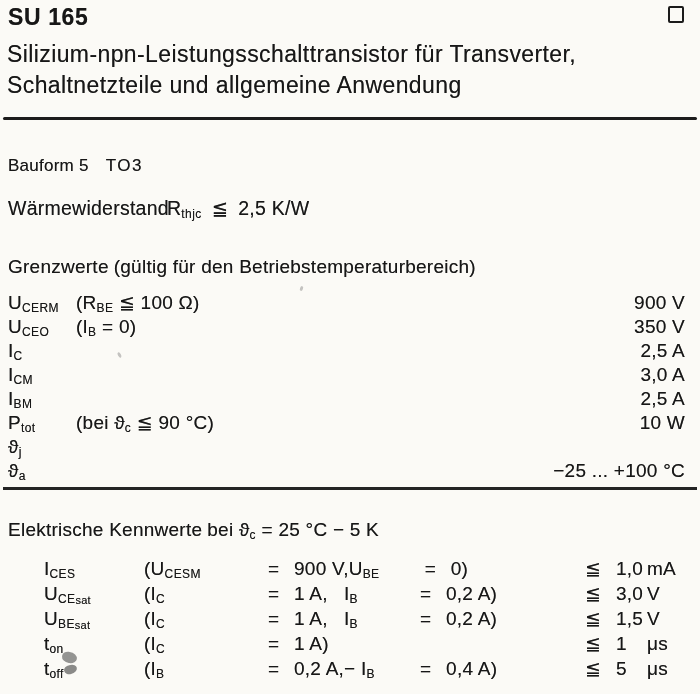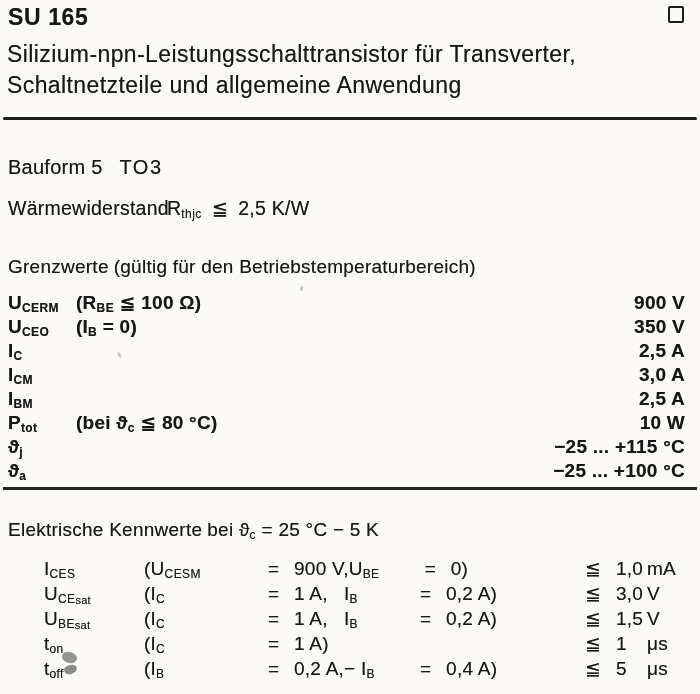--- a/index.html
+++ b/index.html
@@ -11,29 +11,29 @@
     font-family:"Liberation Sans","DejaVu Sans",sans-serif;
     letter-spacing:0.25px;
     text-shadow:0 0 0.5px rgba(20,20,20,0.55);
   }
   .abs { position:absolute; }
   #title { top:4px; left:8px; font-size:23px; font-weight:700; letter-spacing:0.6px; }
   #corner-square { top:6px; left:668px; width:16px; height:17px; border:2.5px solid #1b1b1b; border-radius:2px; }
   #subtitle { top:39px; left:7px; font-size:23px; line-height:31px; letter-spacing:0.4px; white-space:nowrap; }
   #rule1 { top:117px; left:3px; width:694px; height:3px; background:#1c1c1c; border-radius:2px; }
   #rule2 { top:487px; left:3px; width:694px; height:2.5px; background:#242424; }
-  #bauform { top:156px; left:8px; font-size:20px; }
+  #bauform { top:156px; left:8px; font-size:17px; }
   #bauform .to3 { margin-left:17px; letter-spacing:1.5px; }
   #waerme { top:197px; left:8px; font-size:19.5px; display:flex; }
   #waerme .w-label { width:159px; }
   #waerme .rel { margin:0 10px; }
   #grenz-heading { top:256px; left:8px; font-size:19px; white-space:nowrap; }
   .h-bold { font-weight:400; }
   .h-rest { margin-left:5px; }
-  #grenz-table { top:291px; left:8px; width:683px; font-size:19px;font-weight:bold; }
+  #grenz-table { top:291px; left:8px; width:683px; font-size:19px; }
   .g-row { display:flex; height:24px; line-height:24px; white-space:nowrap; }
   .g-sym { min-width:68px; }
   .g-val { margin-left:auto; text-align:right; padding-right:6px; }
   .sb { font-size:12px; vertical-align:-2.5px; letter-spacing:0.4px;text-align:right; }
   .sb2 { font-size:11px; vertical-align:-4px; }
   #kenn-heading { top:519px; left:8px; font-size:19px; white-space:nowrap; }
   #kenn-table { top:556px; left:8px; width:689px; font-size:19px; }
   .k-row { position:relative; display:flex; height:25px; line-height:25px; white-space:nowrap; }
   .k-sym { width:100px;margin-left:36px; }
   .k-open { width:124px; }
@@ -95,27 +95,26 @@
       <span></span>
       <span class="g-val">3,0 A</span>
     </div>
   <div class="g-row">
       <span class="g-sym"><span>I</span><span class="sb">BM</span></span>
       <span></span>
       <span class="g-val">2,5 A</span>
     </div>
   <div class="g-row">
       <span class="g-sym"><span>P</span><span class="sb">tot</span></span>
-      <span><span>(bei ϑ</span><span class="sb">c</span><span> ≦ 80 °C)</span></span>
+      <span><span>(bei ϑ</span><span class="sb">c</span><span> ≦ 90 °C)</span></span>
       <span class="g-val">10 W</span>
     </div>
   <div class="g-row">
       <span class="g-sym"><span>ϑ</span><span class="sb">j</span></span>
       <span></span>
-      <span class="g-val">−25 ... +115 °C</span>
     </div>
   <div class="g-row">
       <span class="g-sym"><span>ϑ</span><span class="sb">a</span></span>
       <span></span>
       <span class="g-val">−25 ... +100 °C</span>
     </div>
 </div>
 
 <div class="abs" id="rule2"></div>
 

